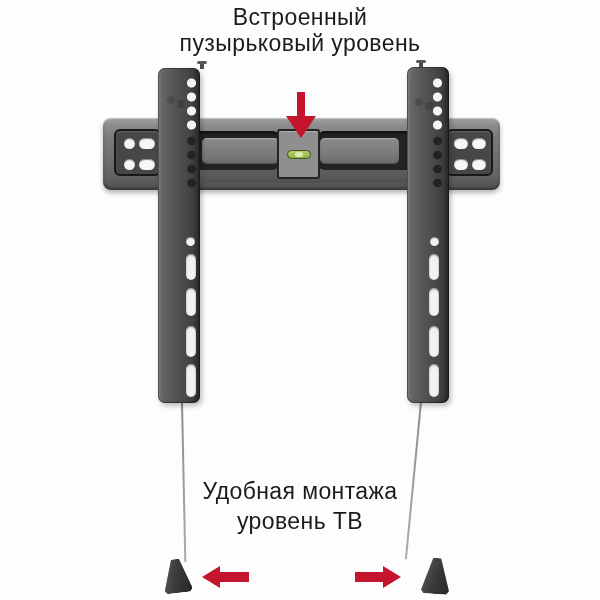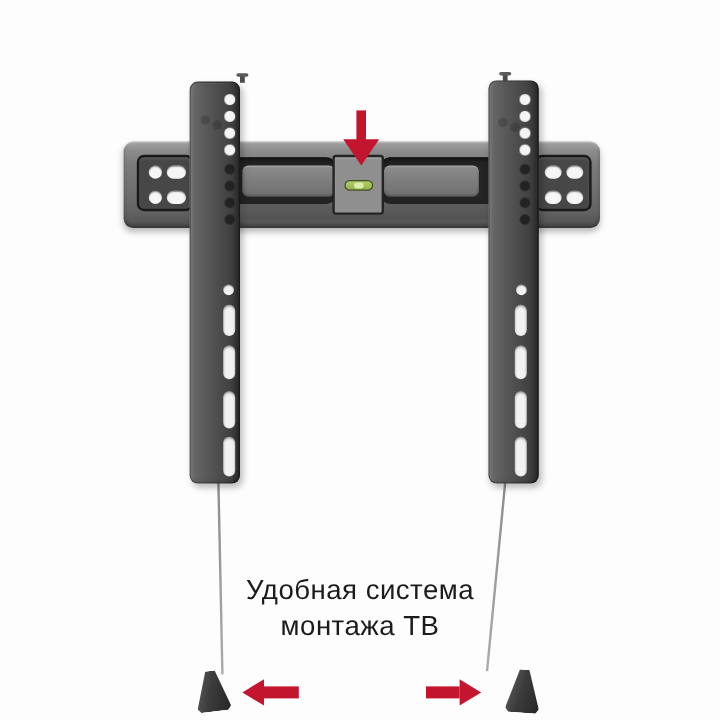--- a/index.html
+++ b/index.html
@@ -91,20 +91,24 @@
   .tri{position:absolute;width:0;height:0;}
   .tri-down{border-left:15px solid transparent;border-right:15px solid transparent;border-top:22px solid var(--red);}
   .tri-left{border-top:11px solid transparent;border-bottom:11px solid transparent;border-right:18px solid var(--red);}
   .tri-right{border-top:11px solid transparent;border-bottom:11px solid transparent;border-left:18px solid var(--red);}
 </style>
 </head>
 <body>
 
 <div class="stage">
 
+  <div class="caption caption-top">
+    <div>Встроенный</div>
+    <div>пузырьковый уровень</div>
+  </div>
 
   <div class="abs plate"></div>
   <div class="abs shade-band"></div>
 
   <div class="abs panel" style="left:114px;">
     <div class="abs hole circle" style="left:8px;top:7px;"></div>
     <div class="abs hole slot-h" style="left:23px;top:7px;"></div>
     <div class="abs hole circle" style="left:8px;top:28px;"></div>
     <div class="abs hole slot-h" style="left:23px;top:28px;"></div>
   </div>
@@ -171,17 +175,17 @@
   <div class="abs arrow" style="left:202px;top:566px;width:47px;height:22px;">
     <div class="tri tri-left" style="left:0;top:0;"></div>
     <div class="shaft" style="left:18px;top:6px;width:29px;height:10px;"></div>
   </div>
   <div class="abs arrow" style="left:355px;top:566px;width:46px;height:22px;">
     <div class="shaft" style="left:0;top:6px;width:28px;height:10px;"></div>
     <div class="tri tri-right" style="left:28px;top:0;"></div>
   </div>
 
   <div class="caption caption-bottom">
-    <div>Удобная система</div>
-    <div>монтажа ТВ</div>
+    <div>Удобная монтажа</div>
+    <div>уровень ТВ</div>
   </div>
 
 </div>
 
 </body></html>

